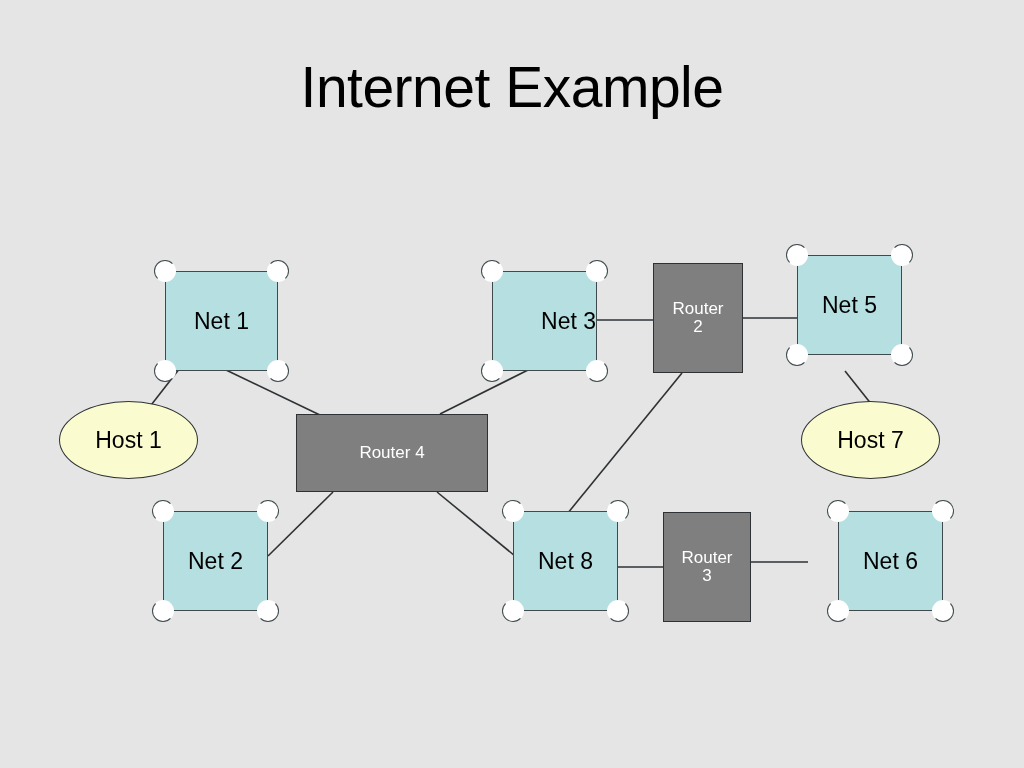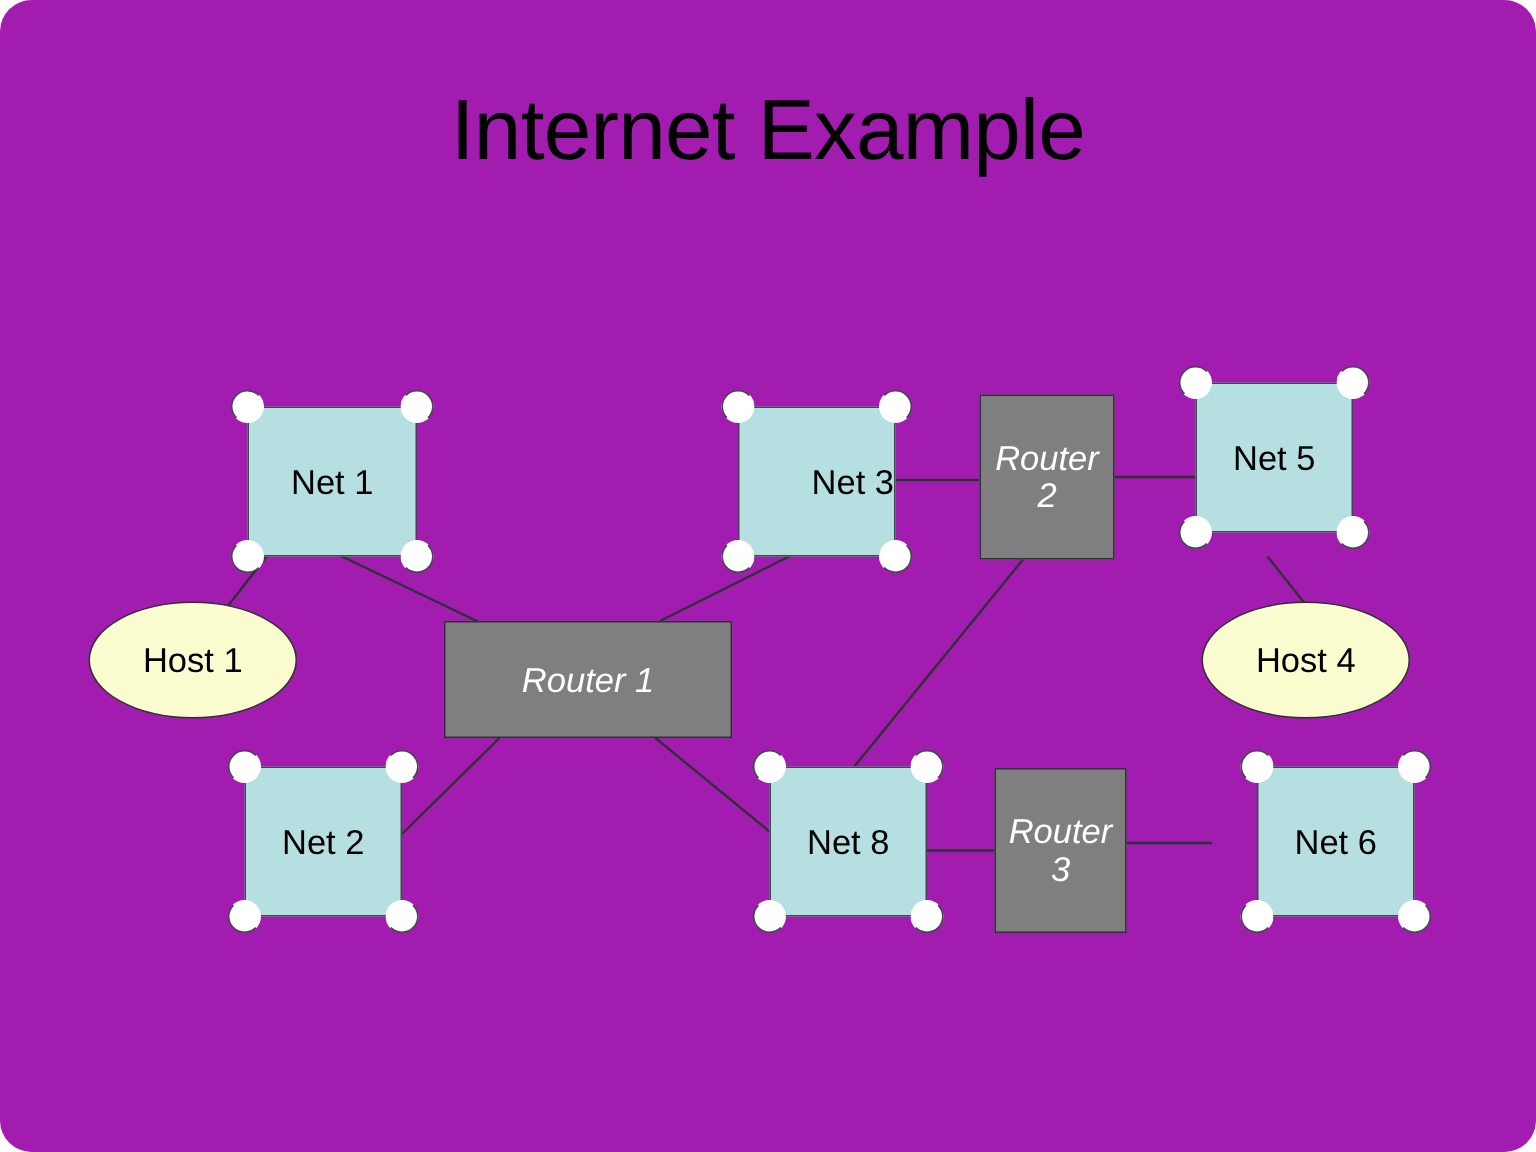--- a/index.html
+++ b/index.html
@@ -11,22 +11,21 @@
     width: 1024px;
     height: 768px;
     overflow: hidden;
     font-family: "Liberation Sans", sans-serif;
     position: relative;
   }
   #slide {
     position: relative;
     width: 1024px;
     height: 768px;
-    background: #a21caf;
-    border-radius: 21px;
+    background: #e5e5e5;
   }
   #slide-title {
     position: absolute;
     left: 0;
     top: 56px;
     width: 1024px;
     text-align: center;
     font-size: 57px;
     font-weight: 400;
     color: #000000;
@@ -80,22 +79,21 @@
   }
   .node-net .corner.tl { left: -12px; top: -12px; border-right-color: transparent; border-bottom-color: transparent; }
   .node-net .corner.tr { right: -12px; top: -12px; border-left-color: transparent; border-bottom-color: transparent; }
   .node-net .corner.bl { left: -12px; bottom: -12px; border-right-color: transparent; border-top-color: transparent; }
   .node-net .corner.br { right: -12px; bottom: -12px; border-left-color: transparent; border-top-color: transparent; }
 
   .node-router {
     background: #7f7f7f;
     border: 1.6px solid #2e3234;
     color: #ffffff;
-    font-size: 23px;
-    font-style: italic;
+    font-size: 17px;
   }
   .node-host {
     background: #fbfbd0;
     border: 1.6px solid #2e3234;
     border-radius: 50%;
     color: #000000;
     font-size: 23px;
   }
 </style>
 </head>
@@ -156,32 +154,32 @@
           <span class="node-label">Net 5</span>
         </div>
         <div class="node node-net" style="left: 838px; top: 511px; width: 105px; height: 100px;">
           <span class="corner tl"></span>
           <span class="corner tr"></span>
           <span class="corner bl"></span>
           <span class="corner br"></span>
           <span class="node-label">Net 6</span>
         </div>
         <div class="node node-router" style="left: 296px; top: 414px; width: 192px; height: 78px;">
-          <span class="node-label">Router 1</span>
+          <span class="node-label">Router 4</span>
         </div>
         <div class="node node-router" style="left: 653px; top: 263px; width: 90px; height: 110px;">
           <span class="node-label">Router
 2</span>
         </div>
         <div class="node node-router" style="left: 663px; top: 512px; width: 88px; height: 110px;">
           <span class="node-label">Router
 3</span>
         </div>
         <div class="node node-host" style="left: 59px; top: 401px; width: 139px; height: 78px; justify-content: center;">
           <span class="node-label">Host 1</span>
         </div>
         <div class="node node-host" style="left: 801px; top: 401px; width: 139px; height: 78px;">
-          <span class="node-label">Host 4</span>
+          <span class="node-label">Host 7</span>
         </div>
       </div>
   </div>
 
 </div>
 
 </body></html>

